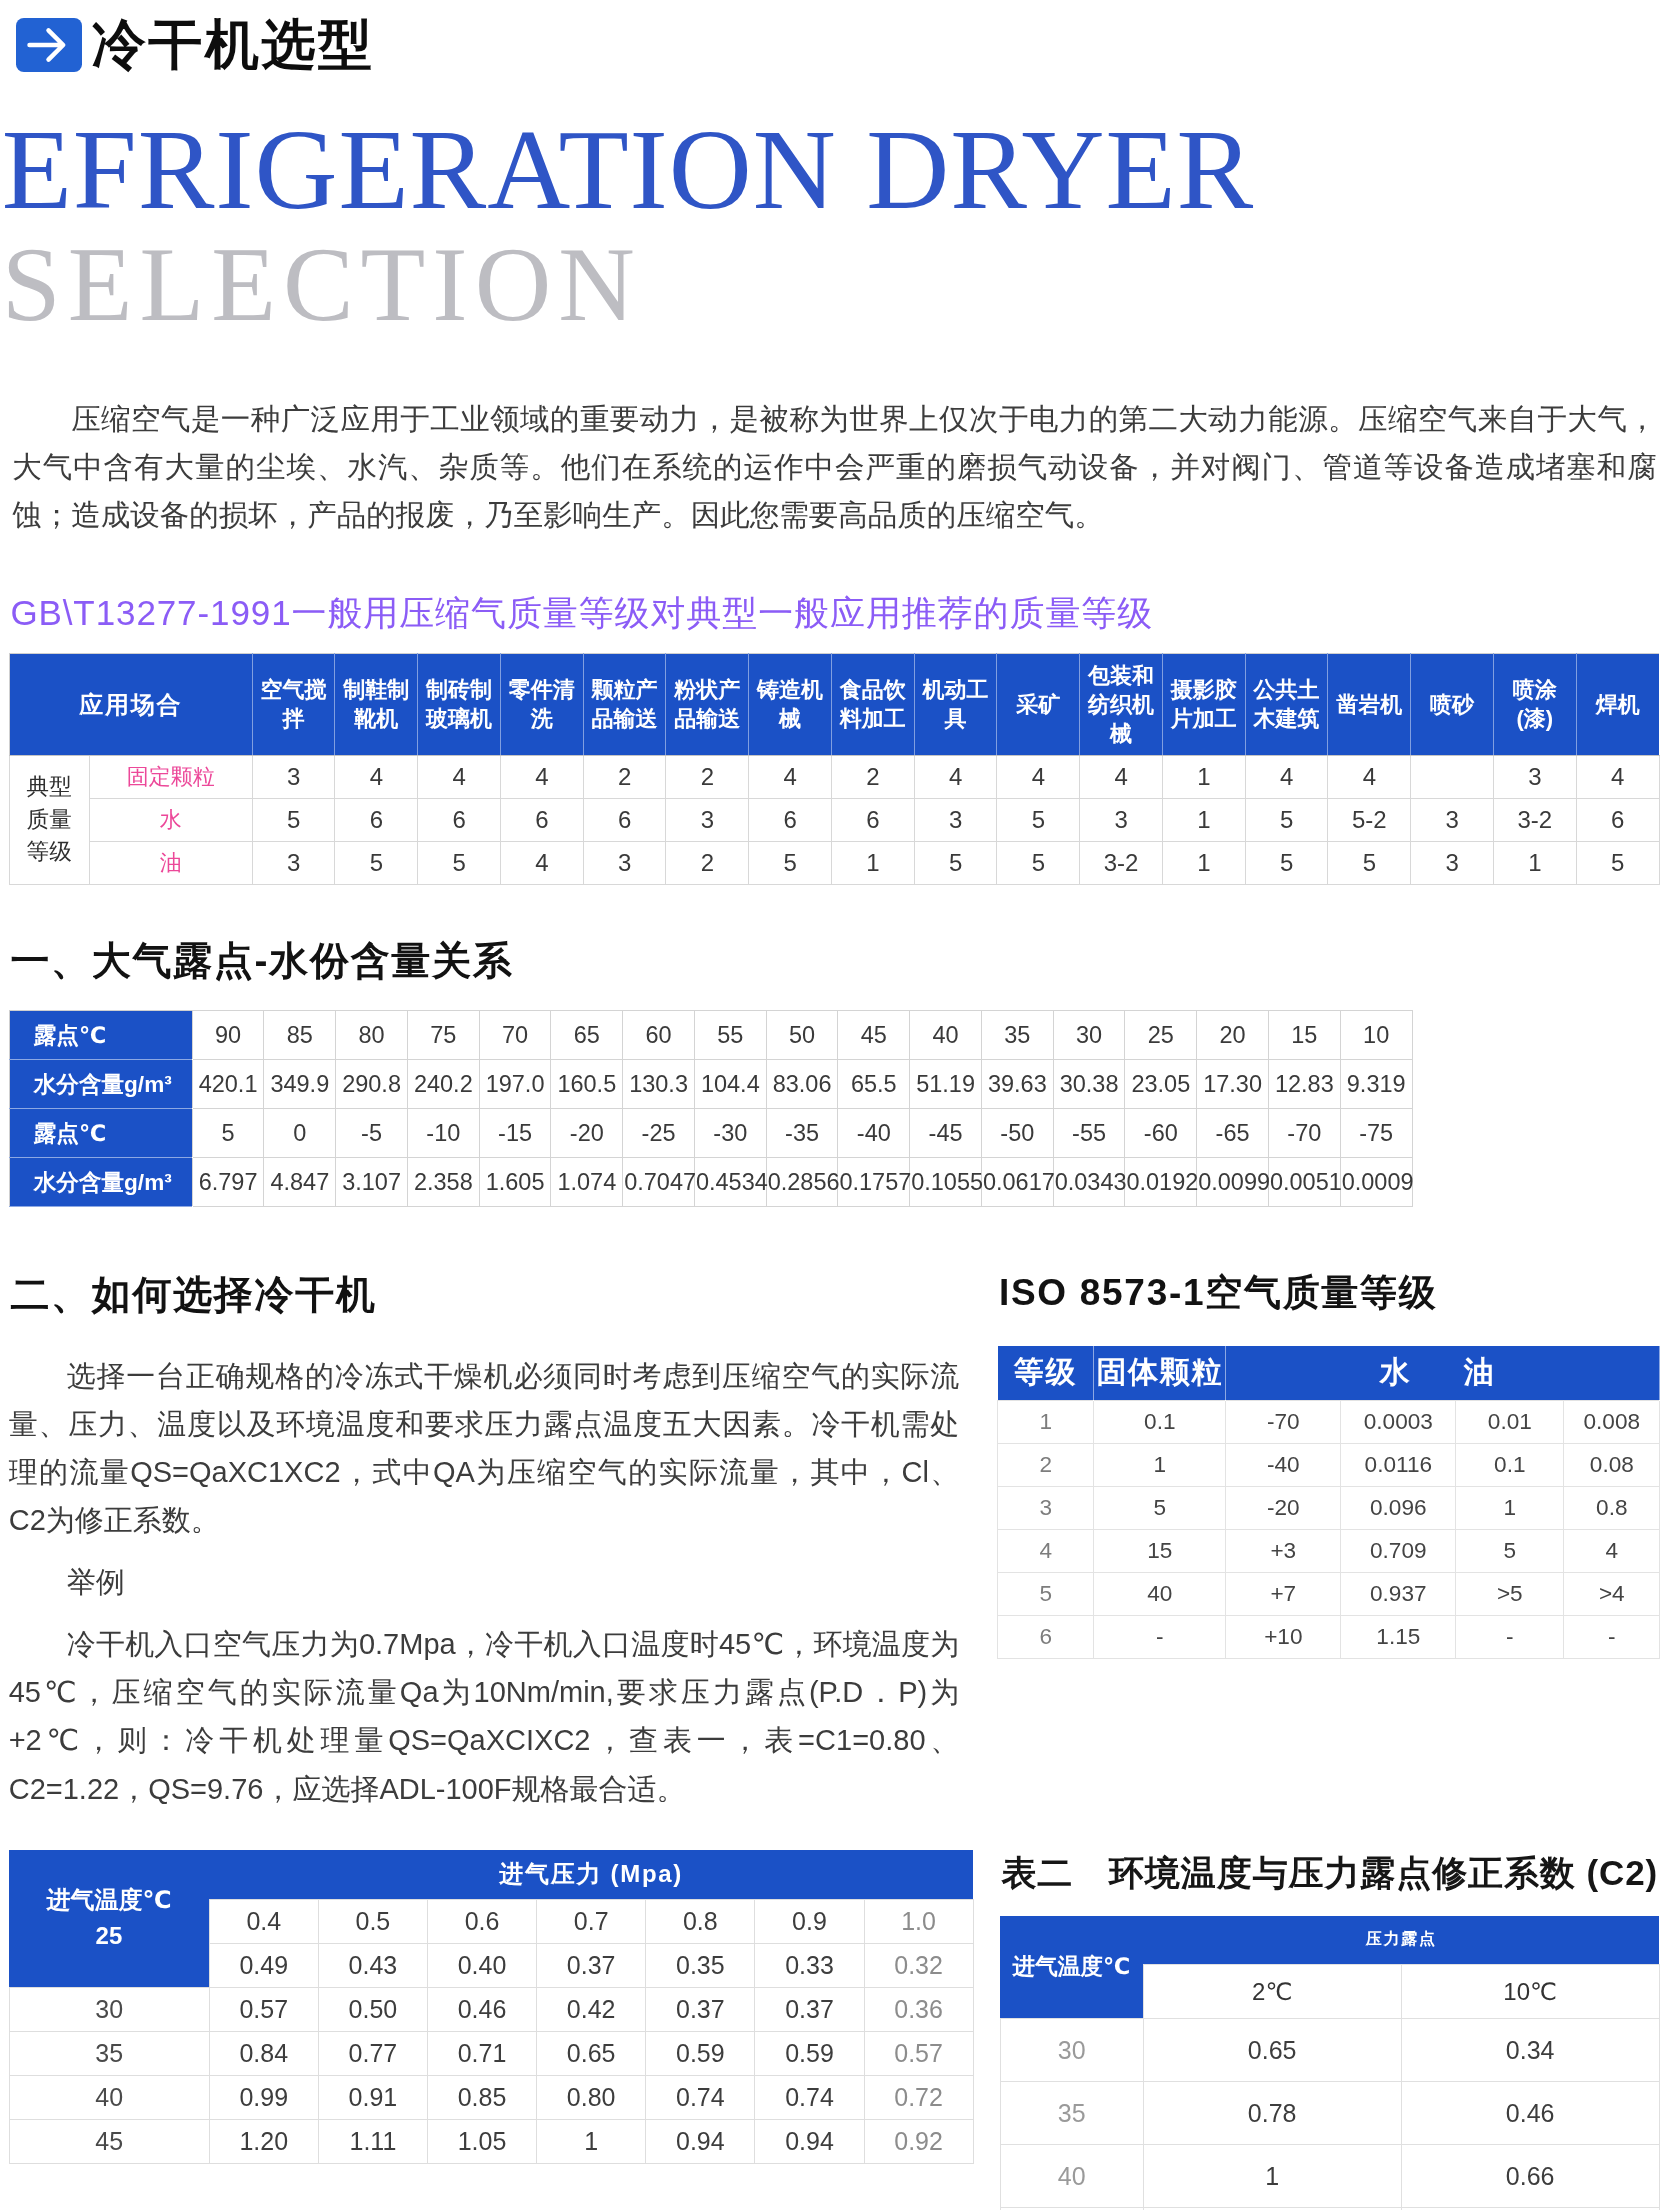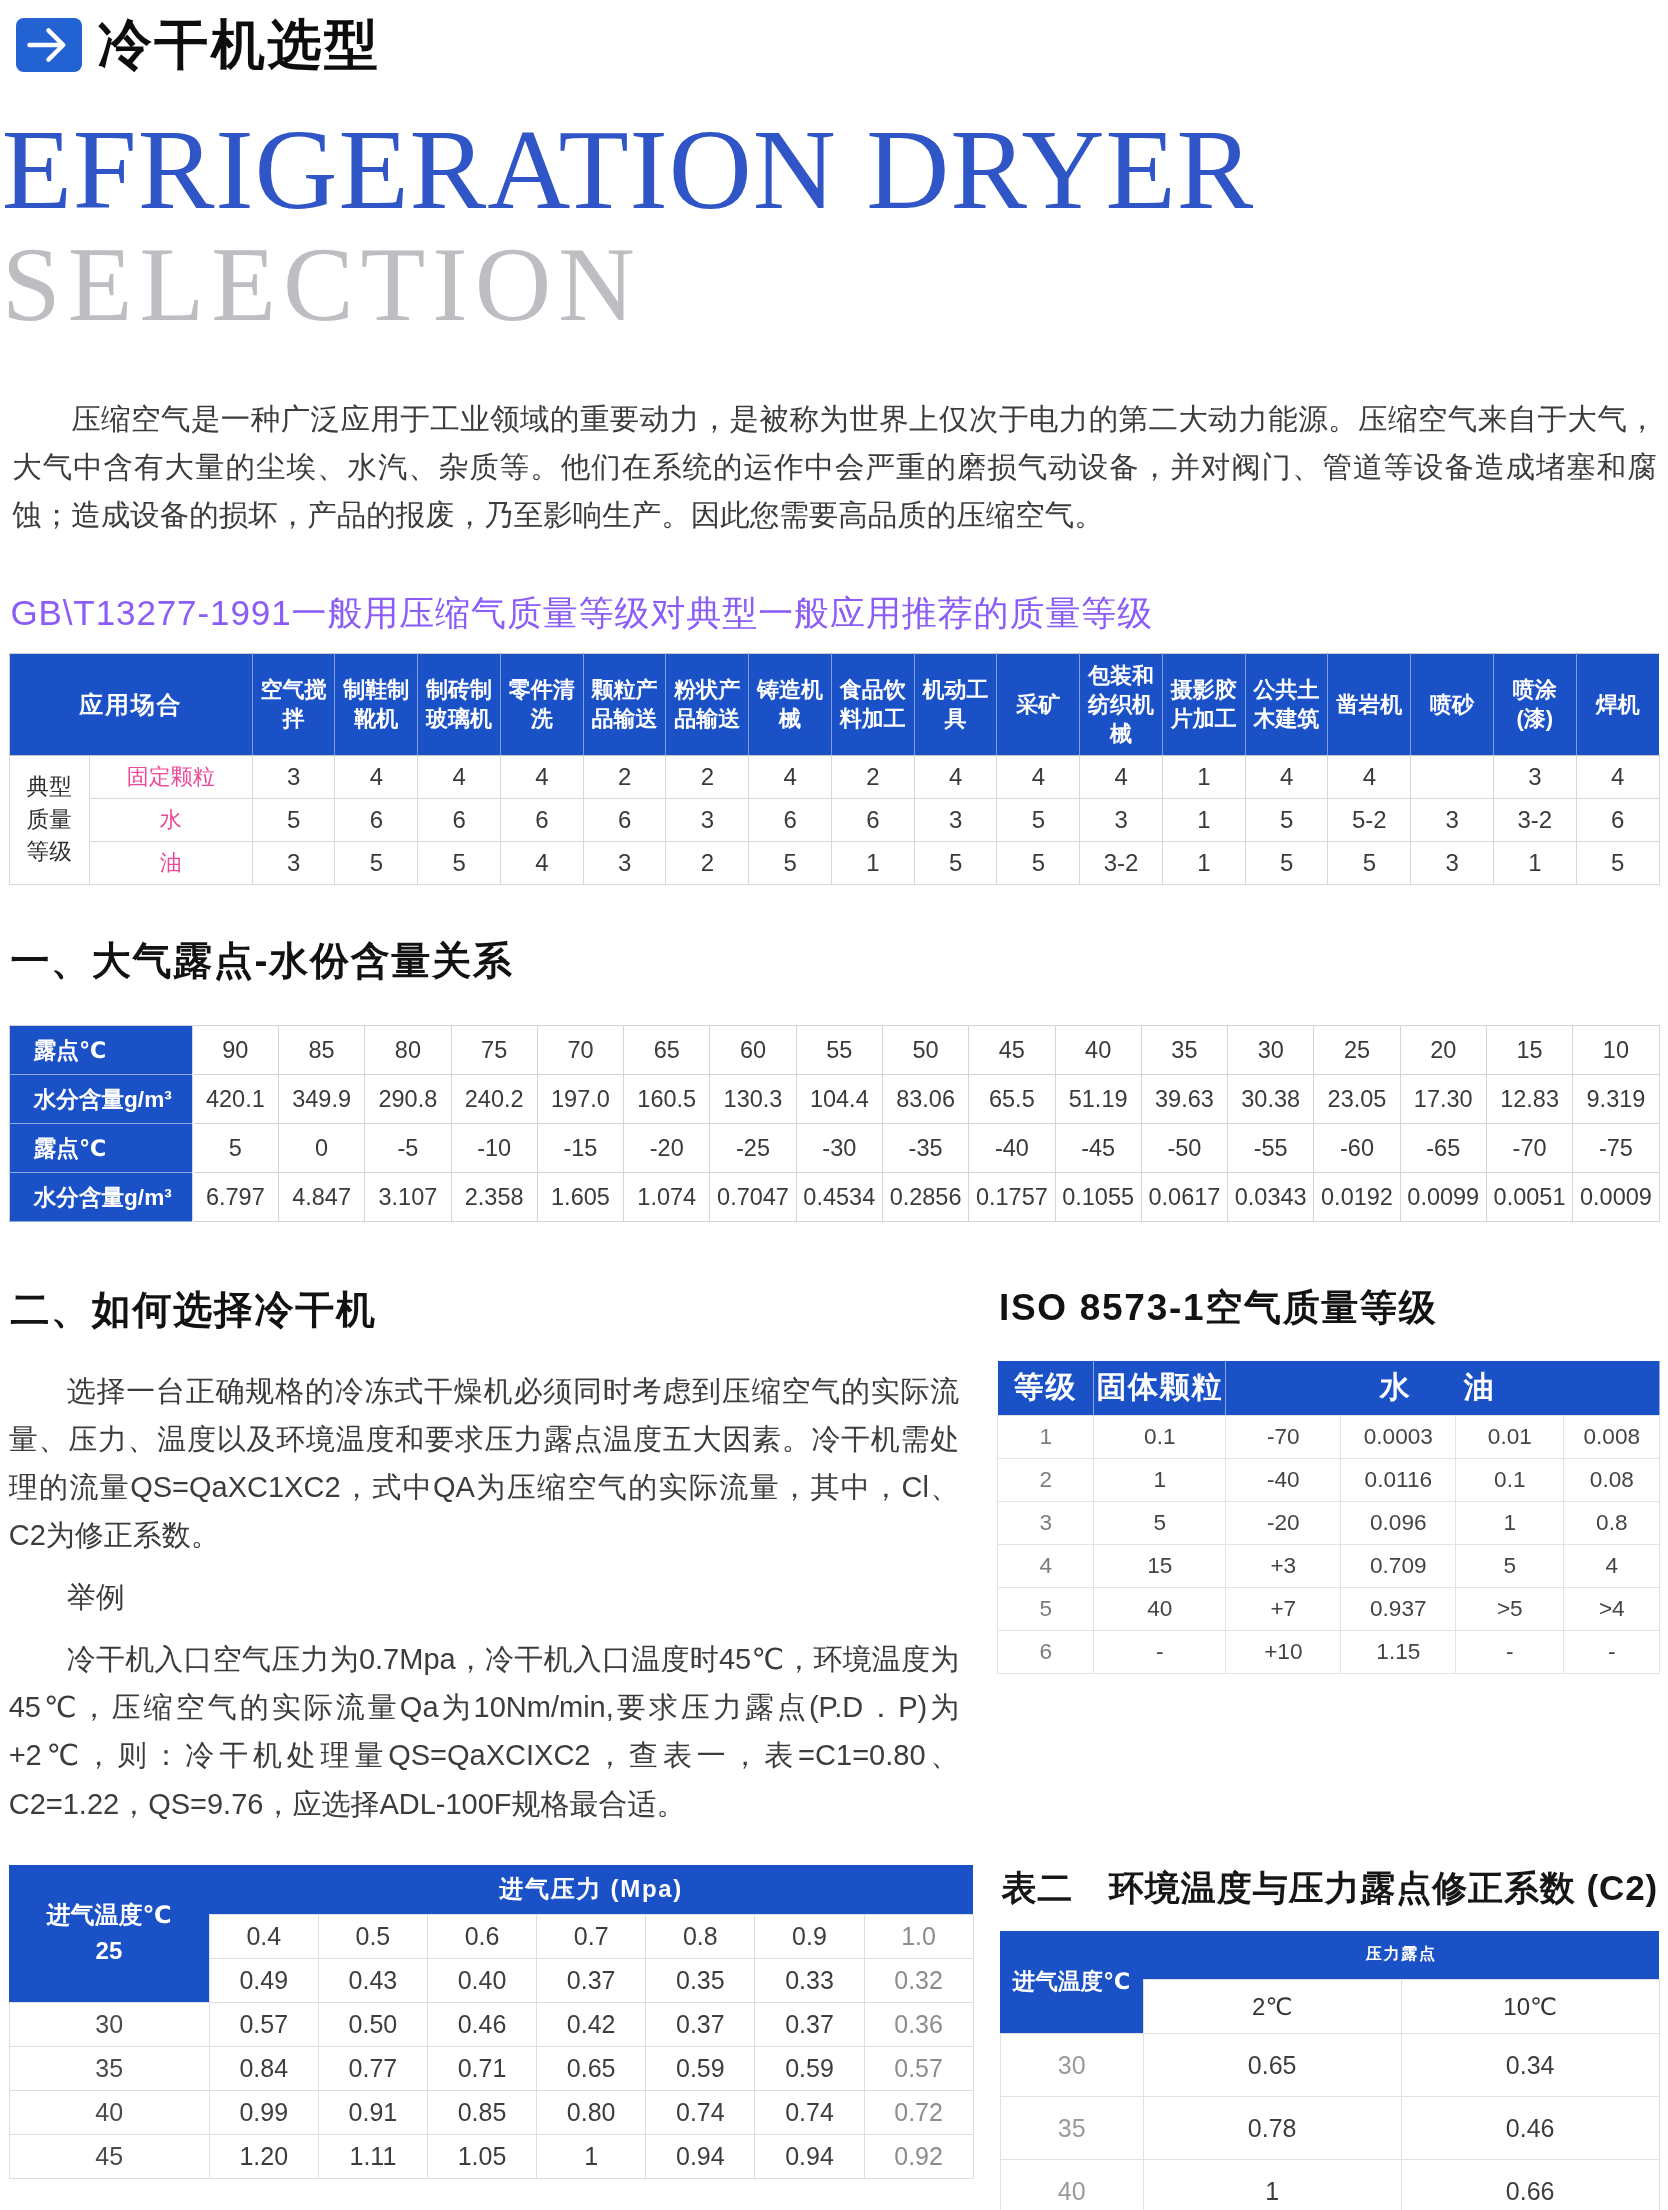--- a/index.html
+++ b/index.html
@@ -4,21 +4,21 @@
 <style>
   html,body { margin:0; padding:0; background:#d9d9d9; }
   .page {
     position:relative; width:1669px; height:2211px; margin:0 auto;
     background:#ffffff; overflow:hidden;
     font-family:"Liberation Sans","DejaVu Sans",sans-serif; color:#333;
   }
   .inner { padding:0 8.7px; }
 
   
-  .hd { display:flex; align-items:center; gap:16px; padding:8.7px 0 0 7px; }
+  .hd { display:flex; align-items:center; gap:10px; padding:8.7px 0 0 7px; }
   .hd .icon {
     width:66px; height:54px; background:#2262d3; border-radius:7.8px; flex:0 0 auto;
     display:flex; align-items:center; justify-content:center;
   }
   .hd h1 { margin:0; font-size:54px; font-weight:700; color:#0d0d0d; letter-spacing:2.6px; }
 
   .en { margin:29.5px 0 0 -7px; font-family:"Liberation Serif","DejaVu Serif",serif; }
   .en .l1 { font-size:115px; line-height:1.02; color:#2f55c6; white-space:nowrap; letter-spacing:0.9px; }
   .en .l2 { font-size:106px; line-height:1.0; color:#bdbdc2; margin-top:3.5px; letter-spacing:7px; }
 
@@ -38,21 +38,21 @@
       border-right:0.9px solid rgba(255,255,255,.45); border-bottom:0.9px solid #c4c4c4; height:97px; }
   table.gb th.corner { font-size:24px; letter-spacing:1.7px; }
   table.gb td { border:0.9px solid #d8d8d8; text-align:center; font-size:24px; color:#3a3a3a; height:43px; }
   table.gb td.glabel { font-size:22.6px; color:#2f2f2f; line-height:1.45; padding:9px 7px; }
   table.gb td.slabel { font-size:22px; color:#ec4899; }
 
   
   .sec-h { margin:49px 0 0 1.7px; font-size:39px; font-weight:700; color:#121212; letter-spacing:1.7px; }
 
   
-  table.dew { width:1651px; table-layout:fixed; margin-top:37px; border:0.9px solid #cfcfcf; }
+  table.dew { width:1404px; table-layout:fixed; margin-top:22px; border:0.9px solid #cfcfcf; }
   table.dew th.lab { width:183px; background:#1b51c6; color:#fff; font-size:22.6px; font-weight:600;
       text-align:left; padding-left:24px; height:49px;
       border-bottom:0.9px solid rgba(255,255,255,.5); }
   table.dew td { border:0.9px solid #d4d4d4; text-align:center; font-size:23.5px; color:#3a3a3a; height:49px; }
 
   
   .cols2 { display:flex; margin-top:61px; }
   .left2 { width:969px; }
   .right2 { width:665px; margin-left:38px; }
   .para { margin:29.5px 0 0 0; font-size:29px; line-height:1.66; color:#3c3c3c;

